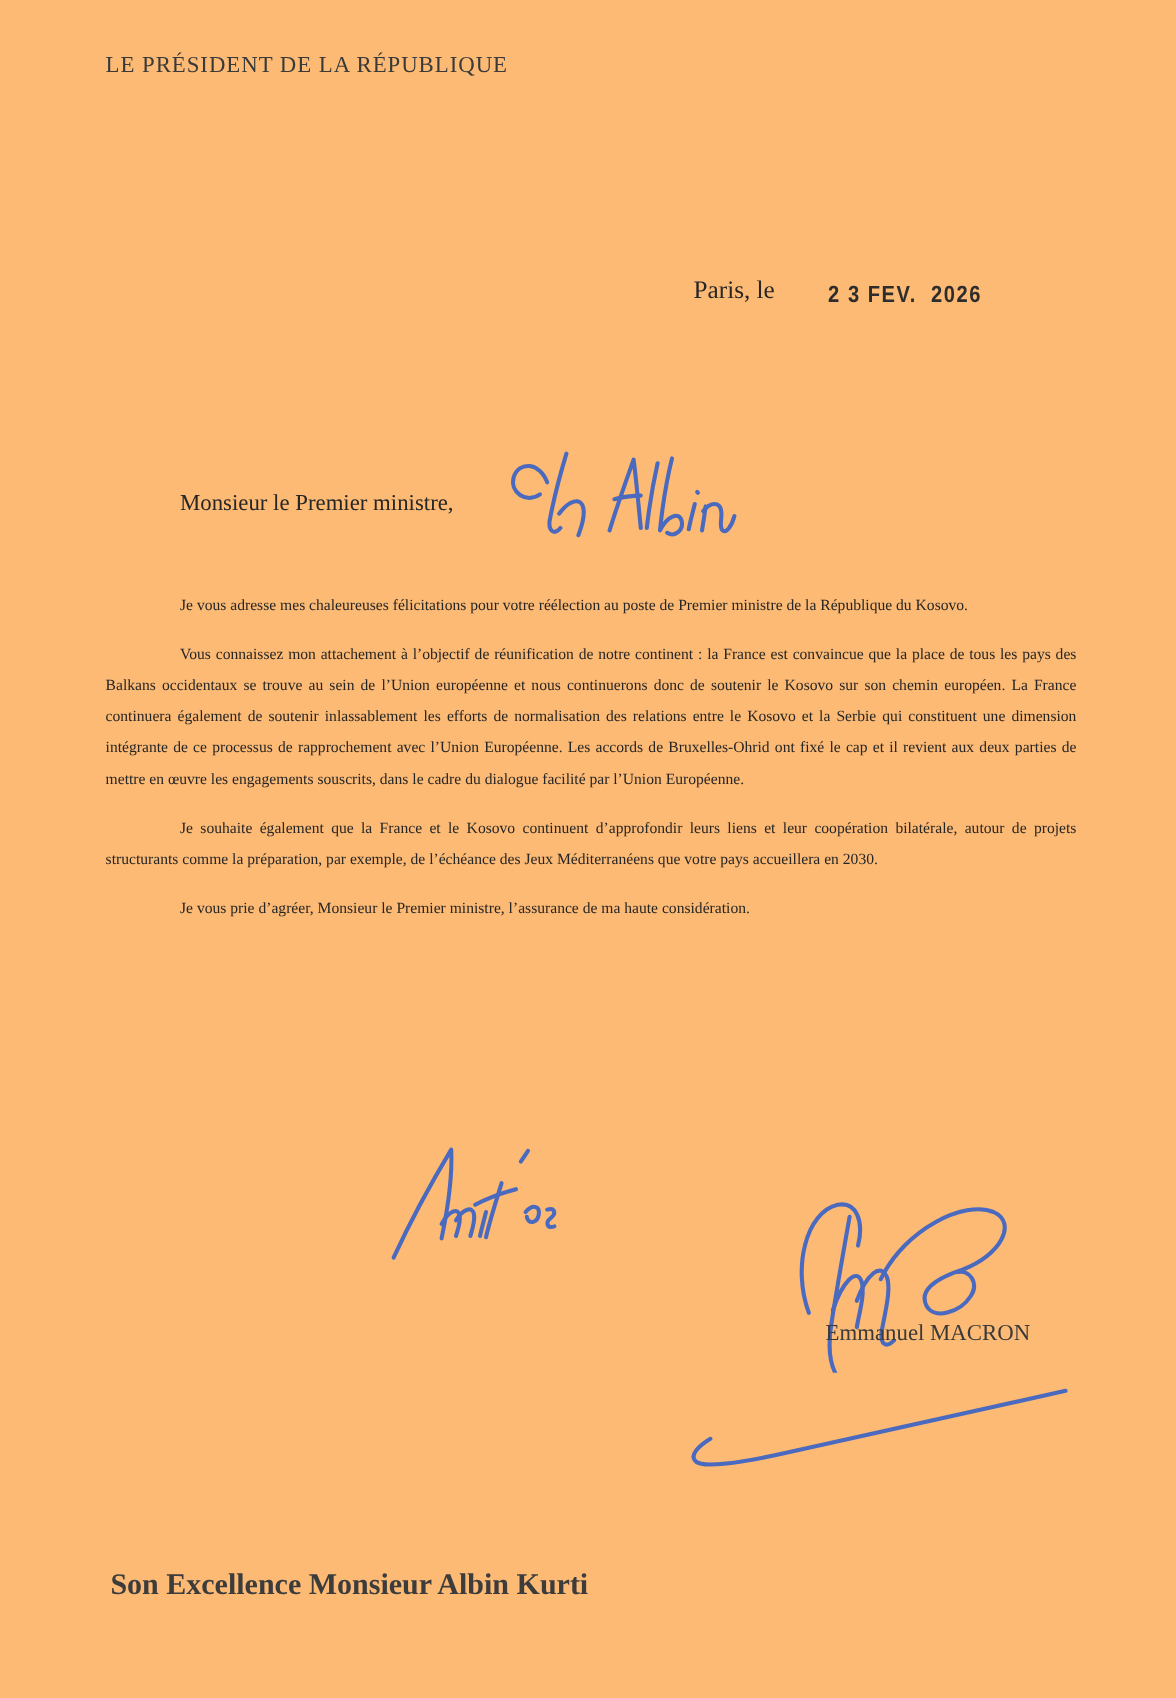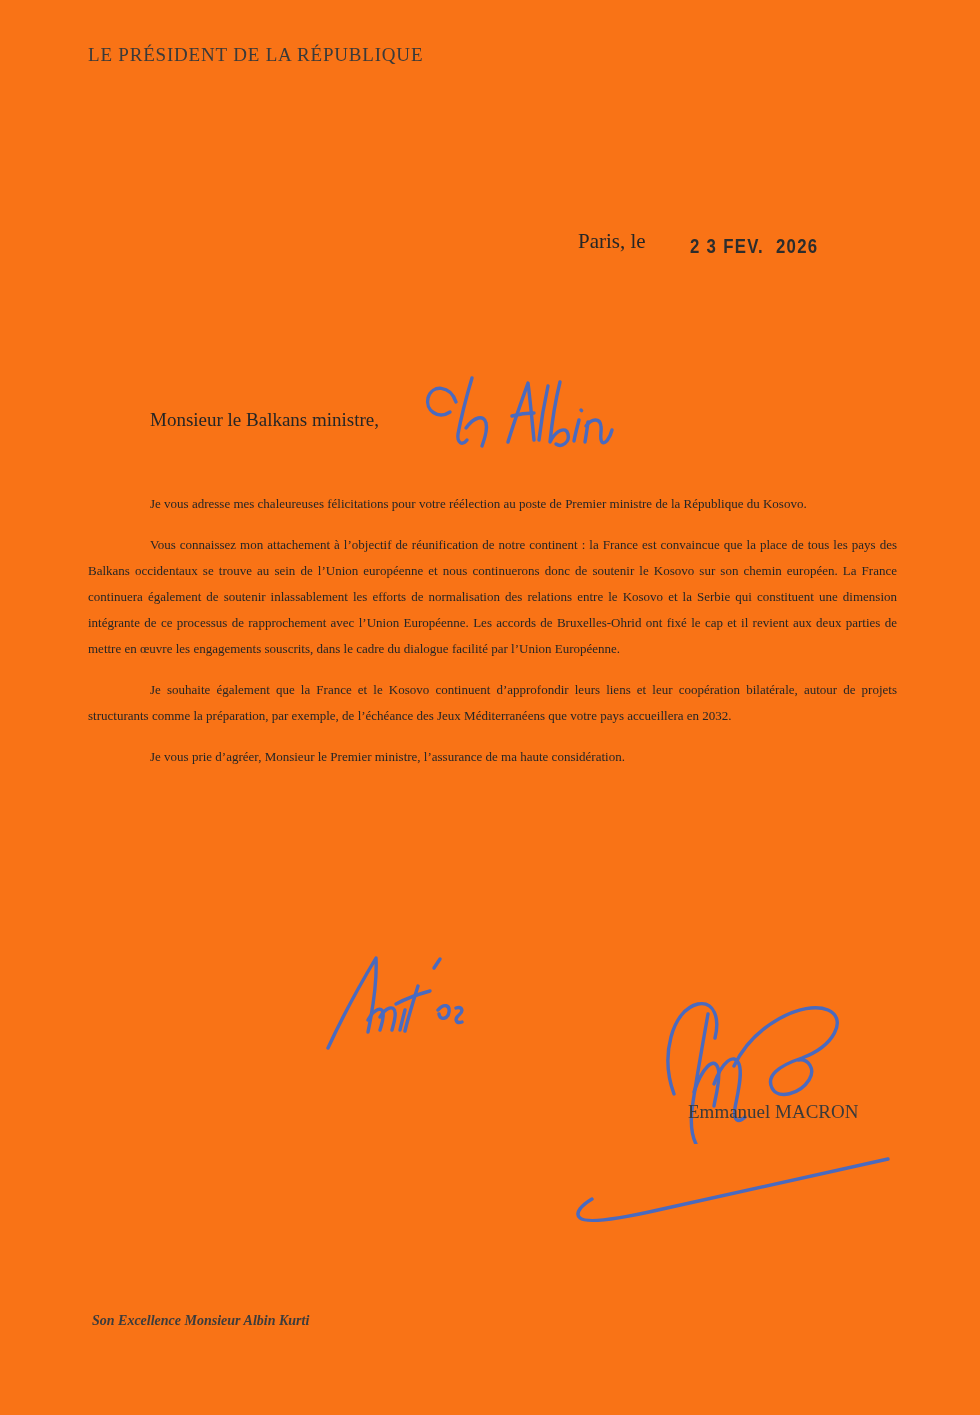--- a/index.html
+++ b/index.html
@@ -2,21 +2,21 @@
 <html lang="fr" style="--ink: #4a6abf; --text: #262626;"><head>
 <meta charset="utf-8">
 <style>
   :root { --ink:#4a6abf; --text:#262626; }
   * { box-sizing: border-box; }
   html, body { margin:0; padding:0; background:#ffffff; }
   .page {
     position: relative;
     width: 980px;
     height: 1415px;
-    background: #f97316;
+    background: #fdba74;
     color: var(--text);
     font-family: "Liberation Serif", "DejaVu Serif", serif;
     overflow: hidden;
   }
   .letterhead {
     position: absolute; left: 88px; top: 44px;
     font-size: 19px; letter-spacing: 0.8px; color:#3a3a3a;
   }
   .dateline-place {
     position: absolute; left: 578px; top: 229px; font-size: 21px;
@@ -43,57 +43,57 @@
   }
   .hw-greeting { left: 416px; top: 372px; }
   .hw-closing  { left: 318px; top: 946px; }
   .hw-signature{ left: 646px; top: 994px; }
   .hw-flourish { left: 566px; top: 1147px; }
   .signer-name {
     position: absolute; left: 688px; top: 1101px; font-size: 19px; color:#3a3a3a;
   }
   .recipient {
     position: absolute; left: 92px; top: 1304px;
-    font-size: 14px; font-weight: 700; font-style: italic;
+    font-size: 25px; font-weight: 700; 
     line-height: 34px; color:#3c3c3c;
   }
 </style>
 </head>
 <body>
 
 <div class="page">
 
   <div class="letterhead">LE PRÉSIDENT DE LA RÉPUBLIQUE</div>
 
   <div class="dateline-place">Paris, le</div>
 
   <div class="date-stamp">2 3 FEV.  2026</div>
 
-  <div class="salutation">Monsieur le Balkans ministre,</div>
+  <div class="salutation">Monsieur le Premier ministre,</div>
 
   <div class="hw hw-greeting" role="img" aria-label="Cher Albin (handwritten, blue ink)">
     <svg width="200" height="82" viewBox="0 0 200 82">
       <path d="M40,30 C34,13 16,12 12,26 C9,38 22,48 34,40"></path>
       <path d="M56,6 C50,26 45,46 42,62 C41,71 46,74 51,68"></path>
       <path d="M50,56 C58,45 68,42 70,51 C72,59 68,68 66,74"></path>
       <path d="M92,70 C98,50 106,28 112,11 C114,26 116,48 118,68"></path>
       <path d="M96,44 C103,42 111,41 118,41"></path>
       <path d="M132,14 C128,32 125,50 123,68"></path>
       <path d="M144,10 C139,30 136,50 134,70 C140,58 150,54 152,62 C154,70 146,76 140,72"></path>
       <path d="M163,48 C161,56 159,63 158,69"></path>
       <path d="M165,38 L165.6,38.6"></path>
       <path d="M172,50 C171,58 170,64 169,70"></path>
       <path d="M170,54 C176,46 184,46 185,54 C186,60 183,66 186,70 C189,73 194,66 196,58"></path>
     </svg>
   </div>
 
   <div class="body-text">
     <p>Je vous adresse mes chaleureuses félicitations pour votre réélection au poste de Premier ministre de la République du Kosovo.</p>
     <p>Vous connaissez mon attachement à l’objectif de réunification de notre continent&nbsp;:  la France est convaincue que la place de tous les pays des Balkans occidentaux se trouve au sein de l’Union européenne et nous continuerons donc de soutenir le Kosovo sur son chemin européen. La France continuera également de soutenir inlassablement les efforts de normalisation des relations entre le Kosovo et la Serbie qui constituent une dimension intégrante de ce processus de rapprochement avec l’Union Européenne. Les accords de Bruxelles-Ohrid ont fixé le cap et il revient aux deux parties de mettre en œuvre les engagements souscrits, dans le cadre du dialogue facilité par l’Union Européenne.</p>
-    <p>Je souhaite également que la France et le Kosovo continuent d’approfondir leurs liens et leur coopération bilatérale, autour de projets structurants comme la préparation, par exemple, de l’échéance des Jeux Méditerranéens que votre pays accueillera en 2032.</p>
+    <p>Je souhaite également que la France et le Kosovo continuent d’approfondir leurs liens et leur coopération bilatérale, autour de projets structurants comme la préparation, par exemple, de l’échéance des Jeux Méditerranéens que votre pays accueillera en 2030.</p>
     <p>Je vous prie d’agréer, Monsieur le Premier ministre, l’assurance de ma haute considération.</p>
   </div>
 
   <div class="hw hw-closing" role="img" aria-label="Amitiés (handwritten, blue ink)">
     <svg width="165" height="115" viewBox="0 0 165 115">
       <path d="M10,102 C22,76 40,42 58,12 C59,32 55,62 50,86"></path>
       <path d="M50,74 C56,63 64,60 65,67 C66,73 63,80 62,84"></path>
       <path d="M62,71 C68,61 76,59 77,66 C78,72 75,80 74,84"></path>
       <path d="M87,64 C85,72 83,79 82,84"></path>
       <path d="M100,40 C95,56 90,72 87,85"></path>

